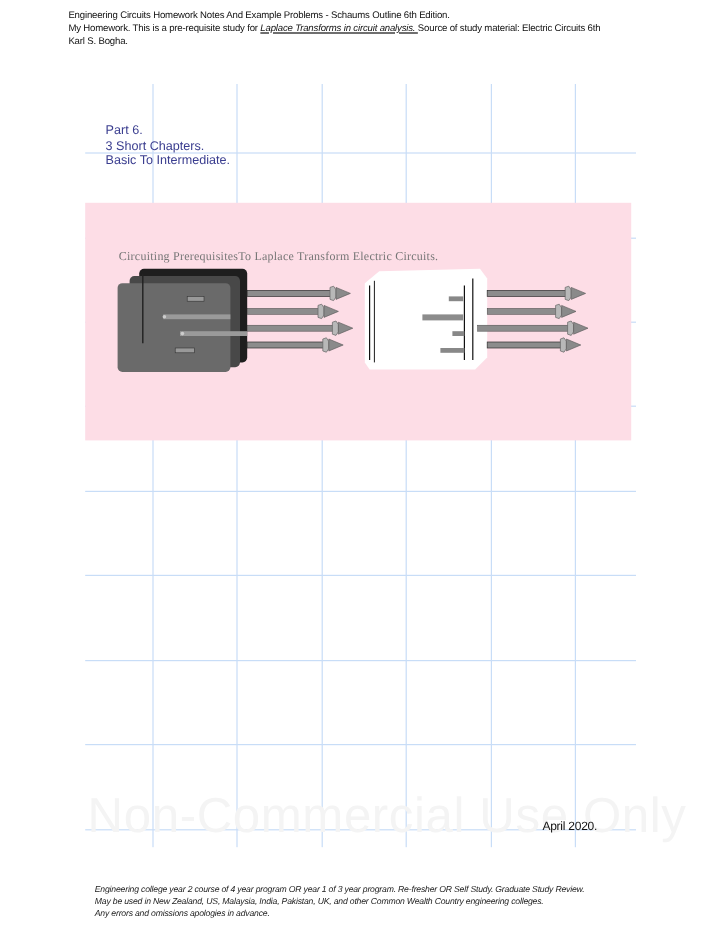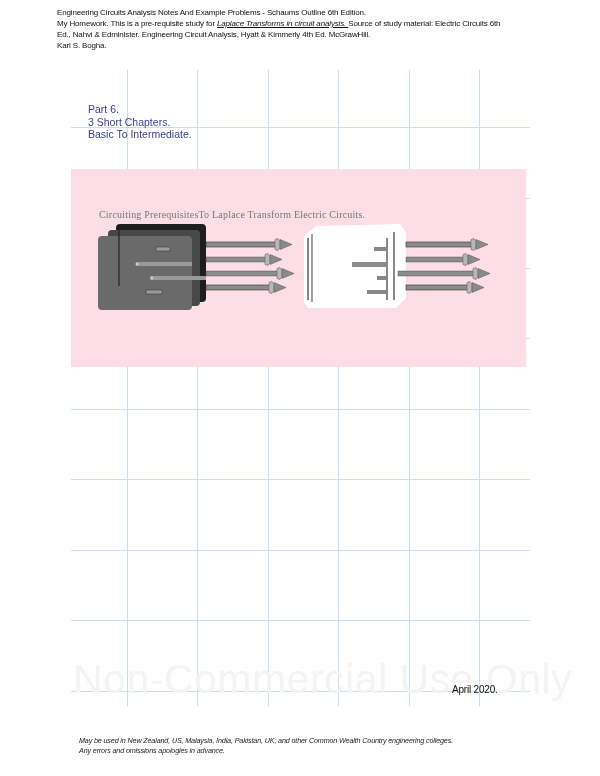--- a/index.html
+++ b/index.html
@@ -54,25 +54,24 @@
     .footer {
       position: absolute; left: 79px; top: 736px; width: 500px;
       font-size: 7.2px; line-height: 10px; font-style: italic; color: #222;
       letter-spacing: -0.15px;
     }
   </style>
 </head>
 <body>
 
 <div class="header">
-  <div>Engineering Circuits Analysis Notes And Example Problems - Schaums Outline 6th Edition.</div>
+  <div>Engineering Circuits Homework Notes And Example Problems - Schaums Outline 6th Edition.</div>
   <div>
     <span>My Homework. This is a pre-requisite study for </span><span class="u">Laplace Transforms in circuit analysis. </span><span>Source of study material: Electric Circuits 6th</span>
   </div>
-  <div>Ed., Nahvi &amp; Edminister. Engineering Circuit Analysis, Hyatt &amp; Kimmerly 4th Ed. McGrawHill.</div>
   <div>Karl S. Bogha.</div>
 </div>
 
 <div class="grid">
   <div class="vline" style="left:56px"></div>
   <div class="vline" style="left:126px"></div>
   <div class="vline" style="left:197px"></div>
   <div class="vline" style="left:267px"></div>
   <div class="vline" style="left:338px"></div>
   <div class="vline" style="left:408px"></div>
@@ -148,15 +147,16 @@
       <use href="#arrowhead" x="383" y="53.5"></use>
       <use href="#arrowhead" x="377" y="67.5"></use>
     </g>
   </svg>
 </div>
 
 <div class="watermark">Non-Commercial Use Only</div>
 <div class="date">April 2020.</div>
 
 <div class="footer">
+  <div>Engineering college year 2 course of 4 year program OR year 1 of 3 year program. Re-fresher OR Self Study. Graduate Study Review.</div>
   <div>May be used in New Zealand, US, Malaysia, India, Pakistan, UK, and other Common Wealth Country engineering colleges.</div>
   <div>Any errors and omissions apologies in advance.</div>
 </div>
 
 </body></html>

